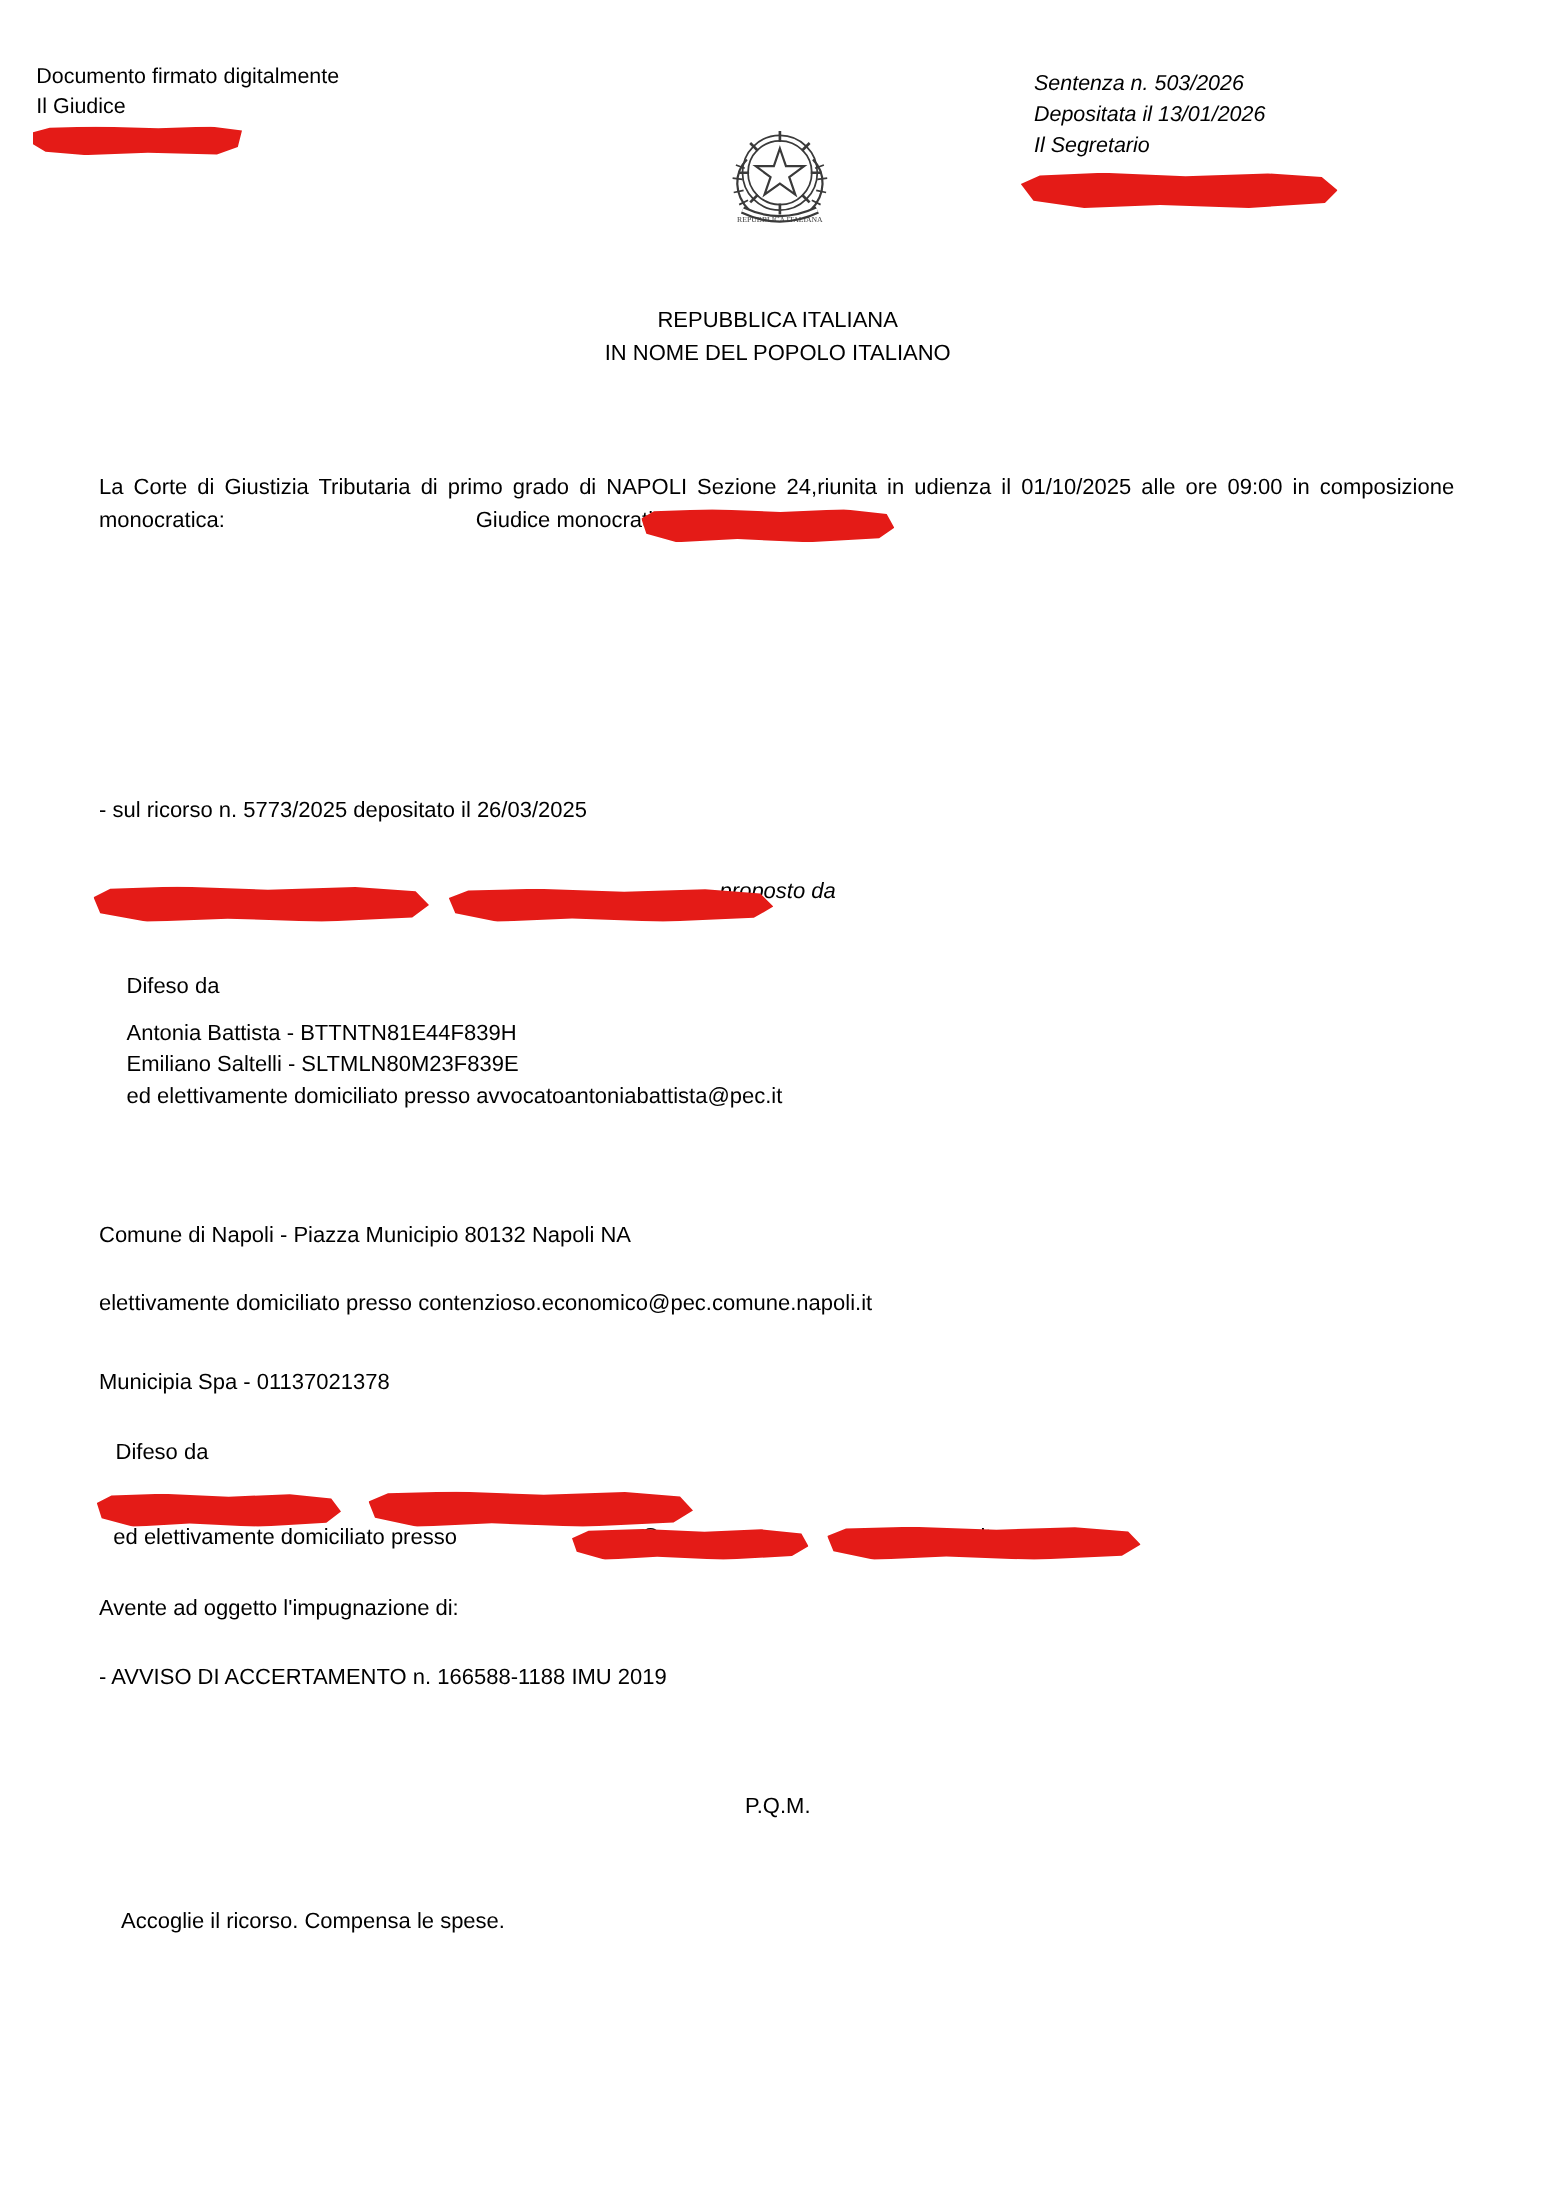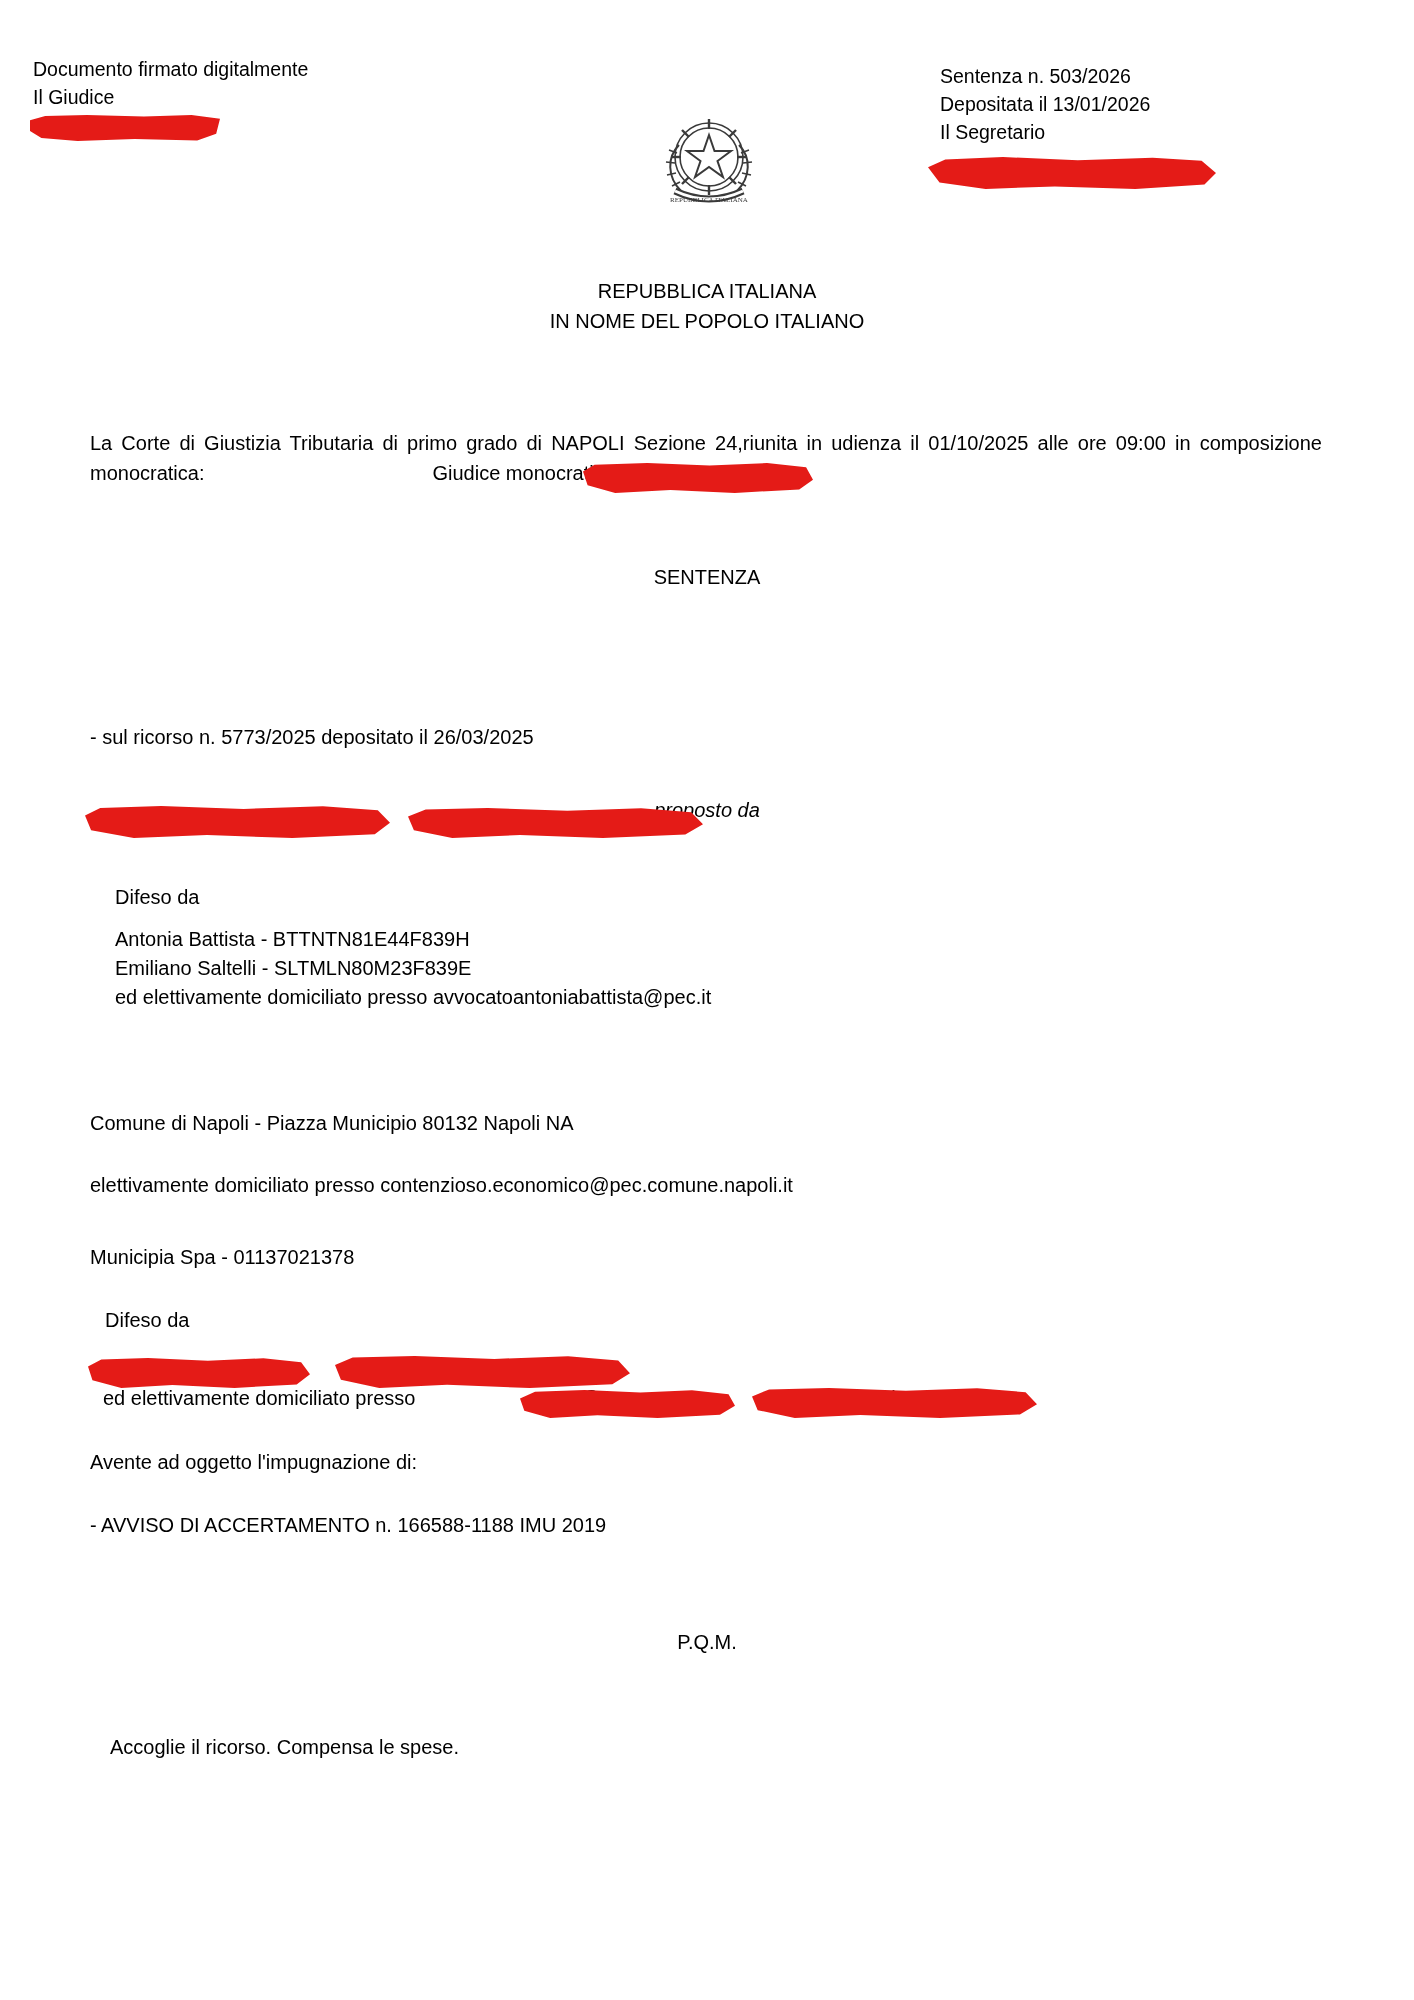--- a/index.html
+++ b/index.html
@@ -31,20 +31,21 @@
     line-height: 28px;
     white-space: nowrap;
   }
   .hdr-right {
     position: absolute;
     left: 940px;
     top: 62px;
     font-size: 19.5px;
     line-height: 28px;
     white-space: nowrap;
+    font-style: italic;
   }
 
   
   .redact {
     position: absolute;
     background: #e41b17;
     border-radius: 3px;
   }
   .redact.r1 { left: 30px;  top: 115px; width: 190px; height: 26px;
     clip-path: polygon(0 20%, 8% 4%, 30% 0, 60% 6%, 85% 0, 100% 14%, 98% 72%, 88% 98%, 55% 92%, 25% 100%, 6% 88%, 0 62%); }
@@ -166,21 +167,20 @@
     <div>REPUBBLICA ITALIANA</div>
     <div>IN NOME DEL POPOLO ITALIANO</div>
   </div>
 
   <div class="para p-intro">
     <span>La Corte di Giustizia Tributaria di primo grado di NAPOLI Sezione 24,riunita in udienza il 01/10/2025 alle ore 09:00 in composizione monocratica:</span><span style="display:inline-block;width:228px"></span><span>Giudice monocratico</span>
   </div>
   <div class="redact r3"></div>
 
   <div class="center-block t-data">
-    <div>SENTENZA</div>
   </div>
 
   <div class="para p-ricorso">- sul ricorso n. 5773/2025 depositato il 26/03/2025</div>
 
   <div class="center-block t-proposto">proposto da</div>
   <div class="redact r4"></div>
   <div class="redact r5"></div>
 
   <div class="para p-difeso1">Difeso da</div>
   <div class="para p-avv">

